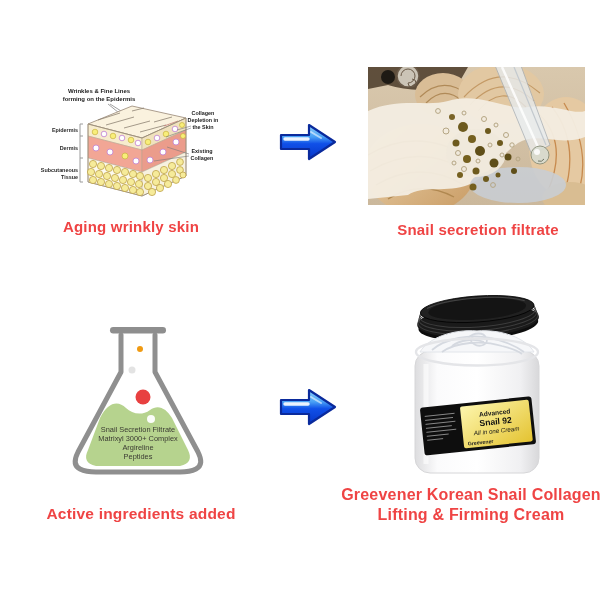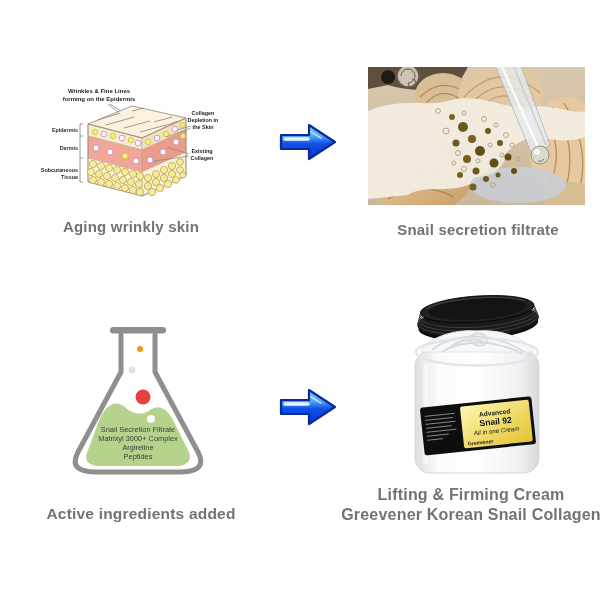--- a/index.html
+++ b/index.html
@@ -2,21 +2,21 @@
 <html><head>
 <meta charset="utf-8">
 <style>
   html,body{margin:0;padding:0;background:#fff;}
   #canvas{
     position:relative;width:605px;height:605px;background:#ffffff;
     font-family:"Liberation Sans",sans-serif;overflow:hidden;
   }
   .abs{position:absolute;}
   .caption{
-    color:#737373;font-weight:700;text-align:center;
+    color:#ef4444;font-weight:700;text-align:center;
     font-family:"Liberation Sans",sans-serif;letter-spacing:.2px;
   }
   .cap-skin{left:36px;top:218px;width:190px;font-size:15px;}
   .cap-snail{left:372px;top:221px;width:212px;font-size:15px;}
   .cap-flask{left:34px;top:497px;width:214px;font-size:15.5px;margin-top:8px;}
   .cap-product{left:338px;top:485px;width:266px;font-size:16px;line-height:20px;}
   svg{display:block;}
   text{font-family:"Liberation Sans",sans-serif;}
   .serif-text{font-family:"Liberation Serif",serif;}
 </style>
@@ -345,17 +345,17 @@
         <line x1="28" y1="141" x2="44" y2="141"></line>
       </g>
       <text x="98" y="123" font-size="6.6" font-weight="bold" fill="#1a1a1a" text-anchor="middle">Advanced</text>
       <text x="98" y="132.5" font-size="8.6" font-weight="bold" fill="#111111" text-anchor="middle">Snail 92</text>
       <text x="98" y="141" font-size="6.2" font-style="italic" fill="#1a1a1a" text-anchor="middle">All in one Cream</text>
       <text x="68" y="150.5" font-size="5.2" font-weight="bold" fill="#222222" text-anchor="start">Greevener</text>
     </g>
   </svg>
 
   <div class="abs caption cap-product">
+    <div>Greevener Korean Snail Collagen</div>
     <div>Lifting &amp; Firming Cream</div>
-    <div>Greevener Korean Snail Collagen</div>
   </div>
 
 </div>
 
 </body></html>

